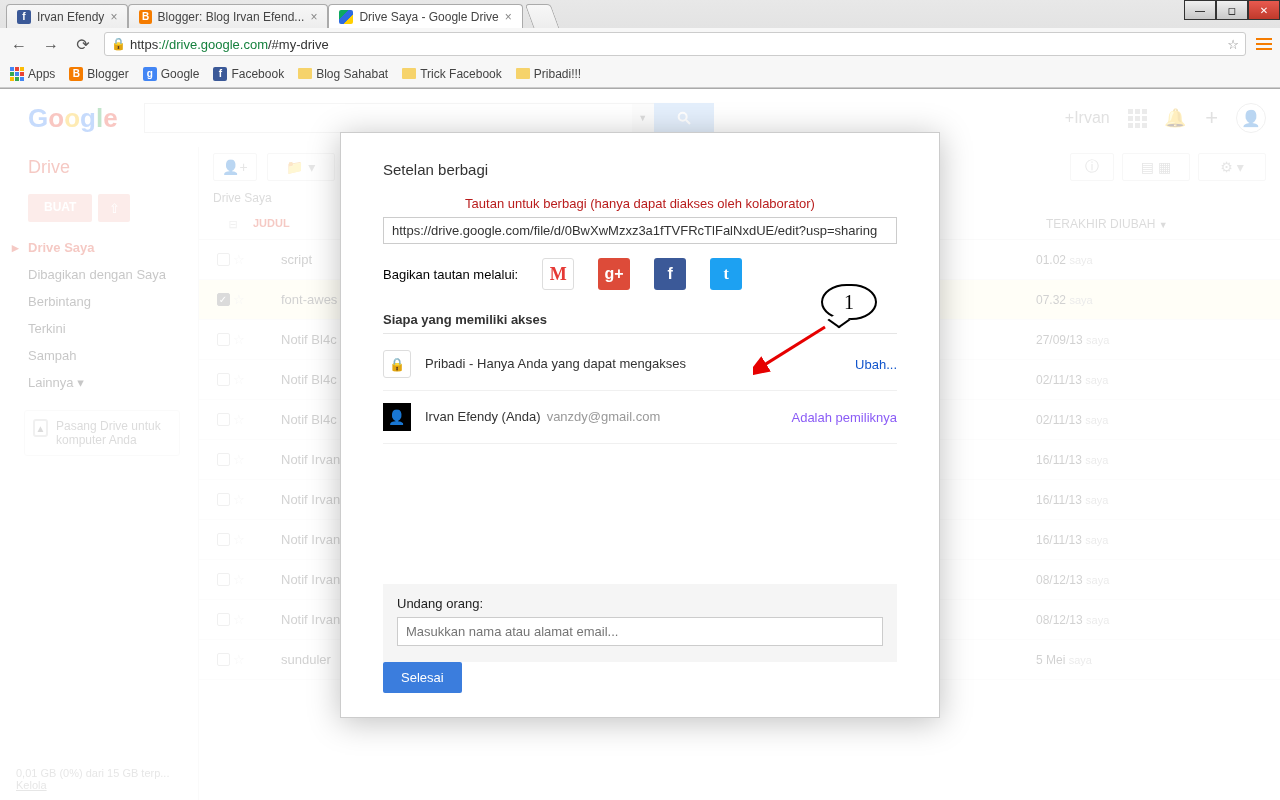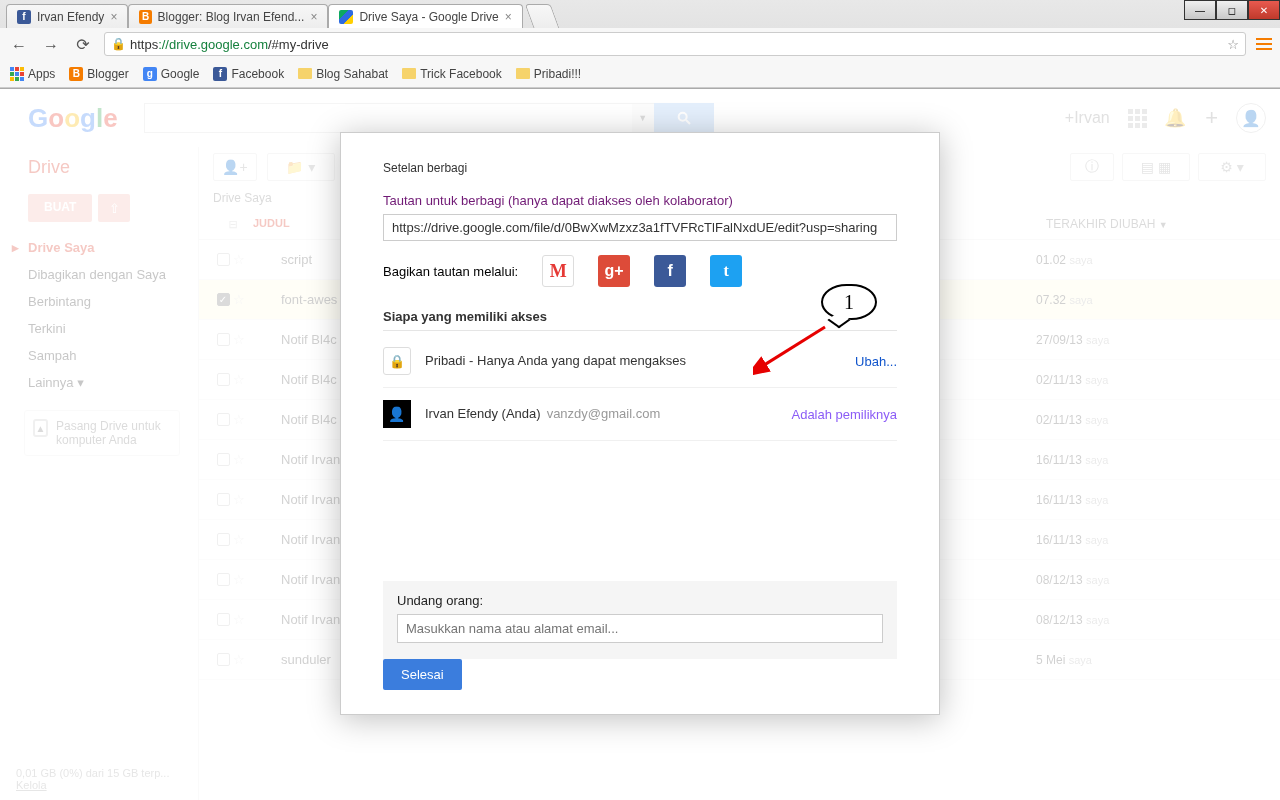--- a/index.html
+++ b/index.html
@@ -84,22 +84,22 @@
 .tdate .by{ color:#bbb; font-size:11px;}
 .file-ic-folder{ width:16px; height:12px; background:#ccc; border-radius:1px;}
 .file-ic-doc{ width:13px; height:16px; background:#4285f4; position:relative;}
 .file-ic-share{ width:16px; height:14px; background:#4fc3f7; border-radius:2px; position:relative;}
 .file-ic-share::after{content:"→"; position:absolute; color:#fff; font-size:10px; left:3px; top:0;}
 .chk-mark{ width:13px; height:13px; border:1px solid #ccc; border-radius:2px;}
 .chk-mark.on{ background:#888; border-color:#888; color:#fff; font-size:10px; line-height:11px; text-align:center;}
 
 
 .modal{ position:absolute; left:340px; top:43px; width:600px; background:#fff; border:1px solid #ccc; box-shadow:0 4px 30px rgba(0,0,0,0.25); z-index:10; padding:28px 42px 24px 42px;}
-.modal h2{ font-size:12px; font-weight:normal; color:#333; margin-bottom:18px;}
-.modal-label{ font-size:13px; color:#701a75; margin-bottom:6px;}
+.modal h2{ font-size:15px; font-weight:normal; color:#333; margin-bottom:18px;}
+.modal-label{ font-size:13px; color:#b91c1c; margin-bottom:6px;text-align:center;}
 .link-input{ width:100%; border:1px solid #ccc; padding:5px 8px; font-size:13px; color:#333; margin-bottom:14px;}
 .share-via{ display:flex; align-items:center; gap:24px; font-size:13px; margin-bottom:22px;}
 .sv-icon{ width:32px; height:32px; display:flex; align-items:center; justify-content:center; color:#fff; font-weight:bold; font-size:16px; border-radius:3px;}
 .sv-gmail{ background:#fff; border:1px solid #ddd;}
 .sv-gmail::after{content:"M"; color:#e53935; font-family:Georgia,serif; font-size:18px; font-weight:bold;}
 .sv-gplus{ background:#dd4b39;} .sv-gplus::after{content:"g+";}
 .sv-fb{ background:#3b5998;} .sv-fb::after{content:"f";}
 .sv-tw{ background:#1da1f2;} .sv-tw::after{content:"t"; font-family:Georgia,serif;}
 .access-title{ font-size:13px; font-weight:bold; color:#333; padding-bottom:6px; border-bottom:1px solid #e5e5e5; margin-bottom:4px;}
 .access-row{ display:flex; align-items:center; padding:12px 0; border-bottom:1px solid #f0f0f0; font-size:13px;}

